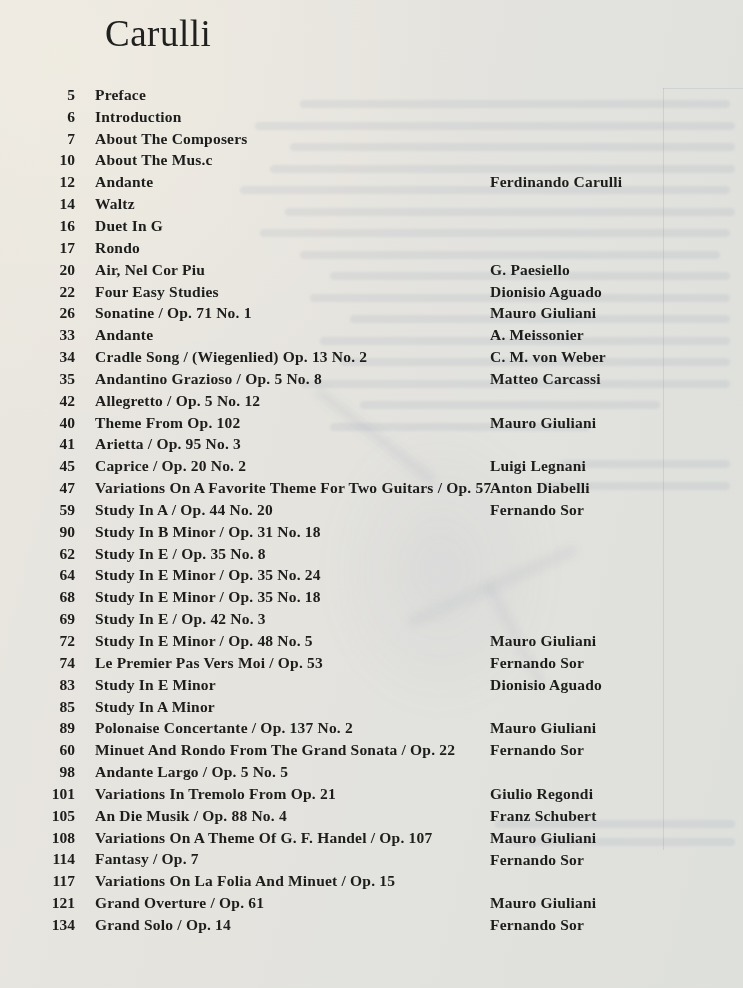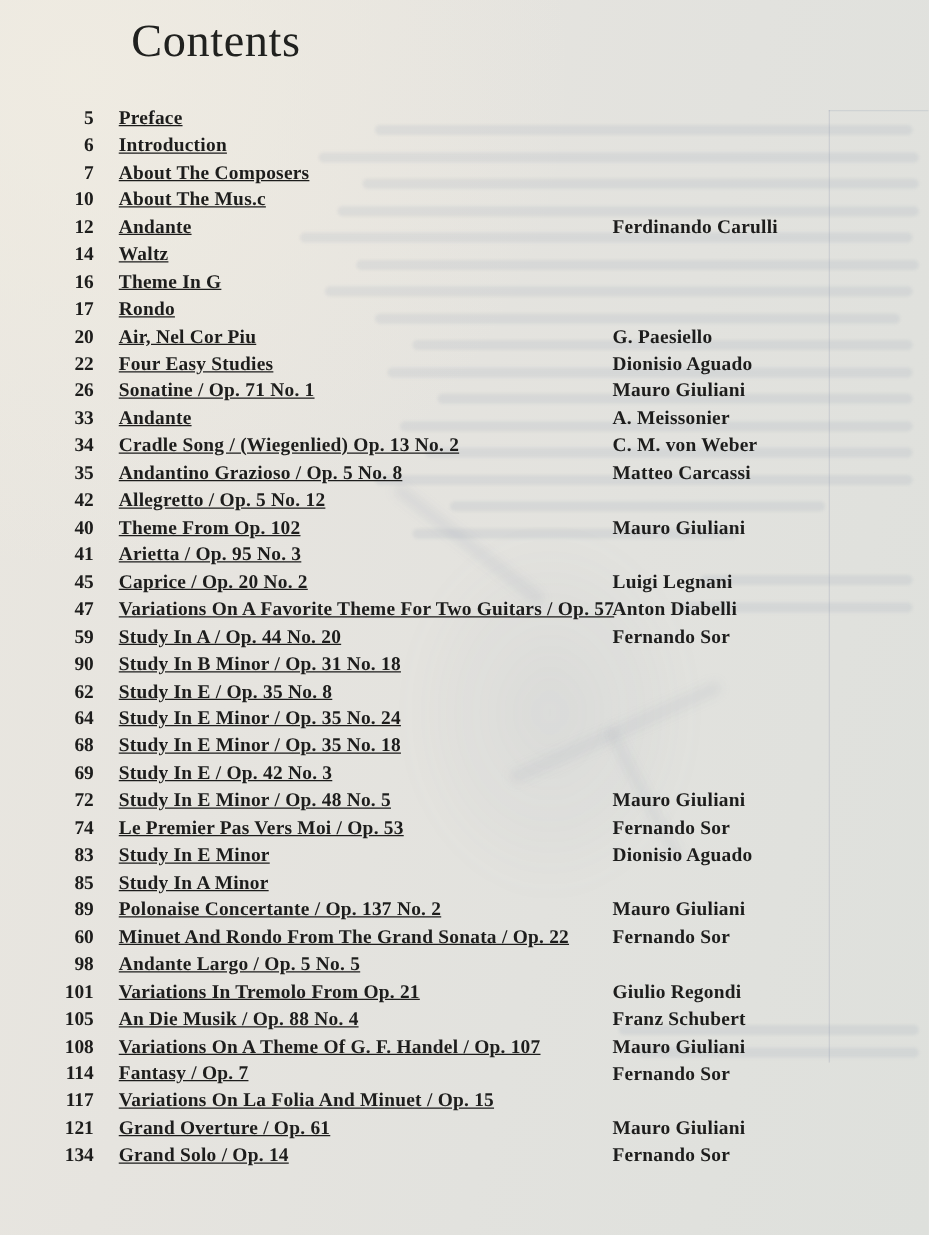--- a/index.html
+++ b/index.html
@@ -48,21 +48,21 @@
   }
   .toc{
     position:absolute;left:30px;top:84px;right:0;
   }
   .row{
     position:relative;height:21.85px;display:flex;align-items:center;
     font-size:15.5px;font-weight:700;color:#1d1d1c;
     white-space:nowrap;
   }
   .num{display:inline-block;width:45px;text-align:right;flex:0 0 45px;}
-  .title{margin-left:20px;letter-spacing:.2px;text-decoration:underline;}
+  .title{margin-left:20px;letter-spacing:.2px;}
   .composer{position:absolute;left:460px;top:0;line-height:21.85px;letter-spacing:.2px;}
 </style>
 </head>
 <body>
 
 <div class="page">
   <div class="bleed" id="bleed">
     <div class="ghost-vline"></div>
     <div class="ghost-hline"></div>
     <div class="ghost-blob blob-a"></div>
@@ -84,21 +84,21 @@
       <div class="ghost-line" style="top: 358px; left: 340px; width: 390px;"></div>
       <div class="ghost-line" style="top: 380px; left: 300px; width: 430px;"></div>
       <div class="ghost-line" style="top: 401px; left: 360px; width: 300px;"></div>
       <div class="ghost-line" style="top: 423px; left: 330px; width: 260px;"></div>
       <div class="ghost-line" style="top: 460px; left: 560px; width: 170px;"></div>
       <div class="ghost-line" style="top: 482px; left: 540px; width: 190px;"></div>
       <div class="ghost-line" style="top: 820px; left: 495px; width: 240px;"></div>
       <div class="ghost-line" style="top: 838px; left: 510px; width: 225px;"></div>
     </div>
 
-  <h1 class="page-title">Contents</h1>
+  <h1 class="page-title">Carulli</h1>
 
   <div class="toc" id="toc">
   <div class="row">
     <span class="num">5</span>
     <span class="title">Preface</span>
     <span class="composer"></span>
   </div>
 
   <div class="row">
     <span class="num">6</span>
@@ -125,21 +125,21 @@
   </div>
 
   <div class="row">
     <span class="num">14</span>
     <span class="title">Waltz</span>
     <span class="composer"></span>
   </div>
 
   <div class="row">
     <span class="num">16</span>
-    <span class="title">Theme In G</span>
+    <span class="title">Duet In G</span>
     <span class="composer"></span>
   </div>
 
   <div class="row">
     <span class="num">17</span>
     <span class="title">Rondo</span>
     <span class="composer"></span>
   </div>
 
   <div class="row">

